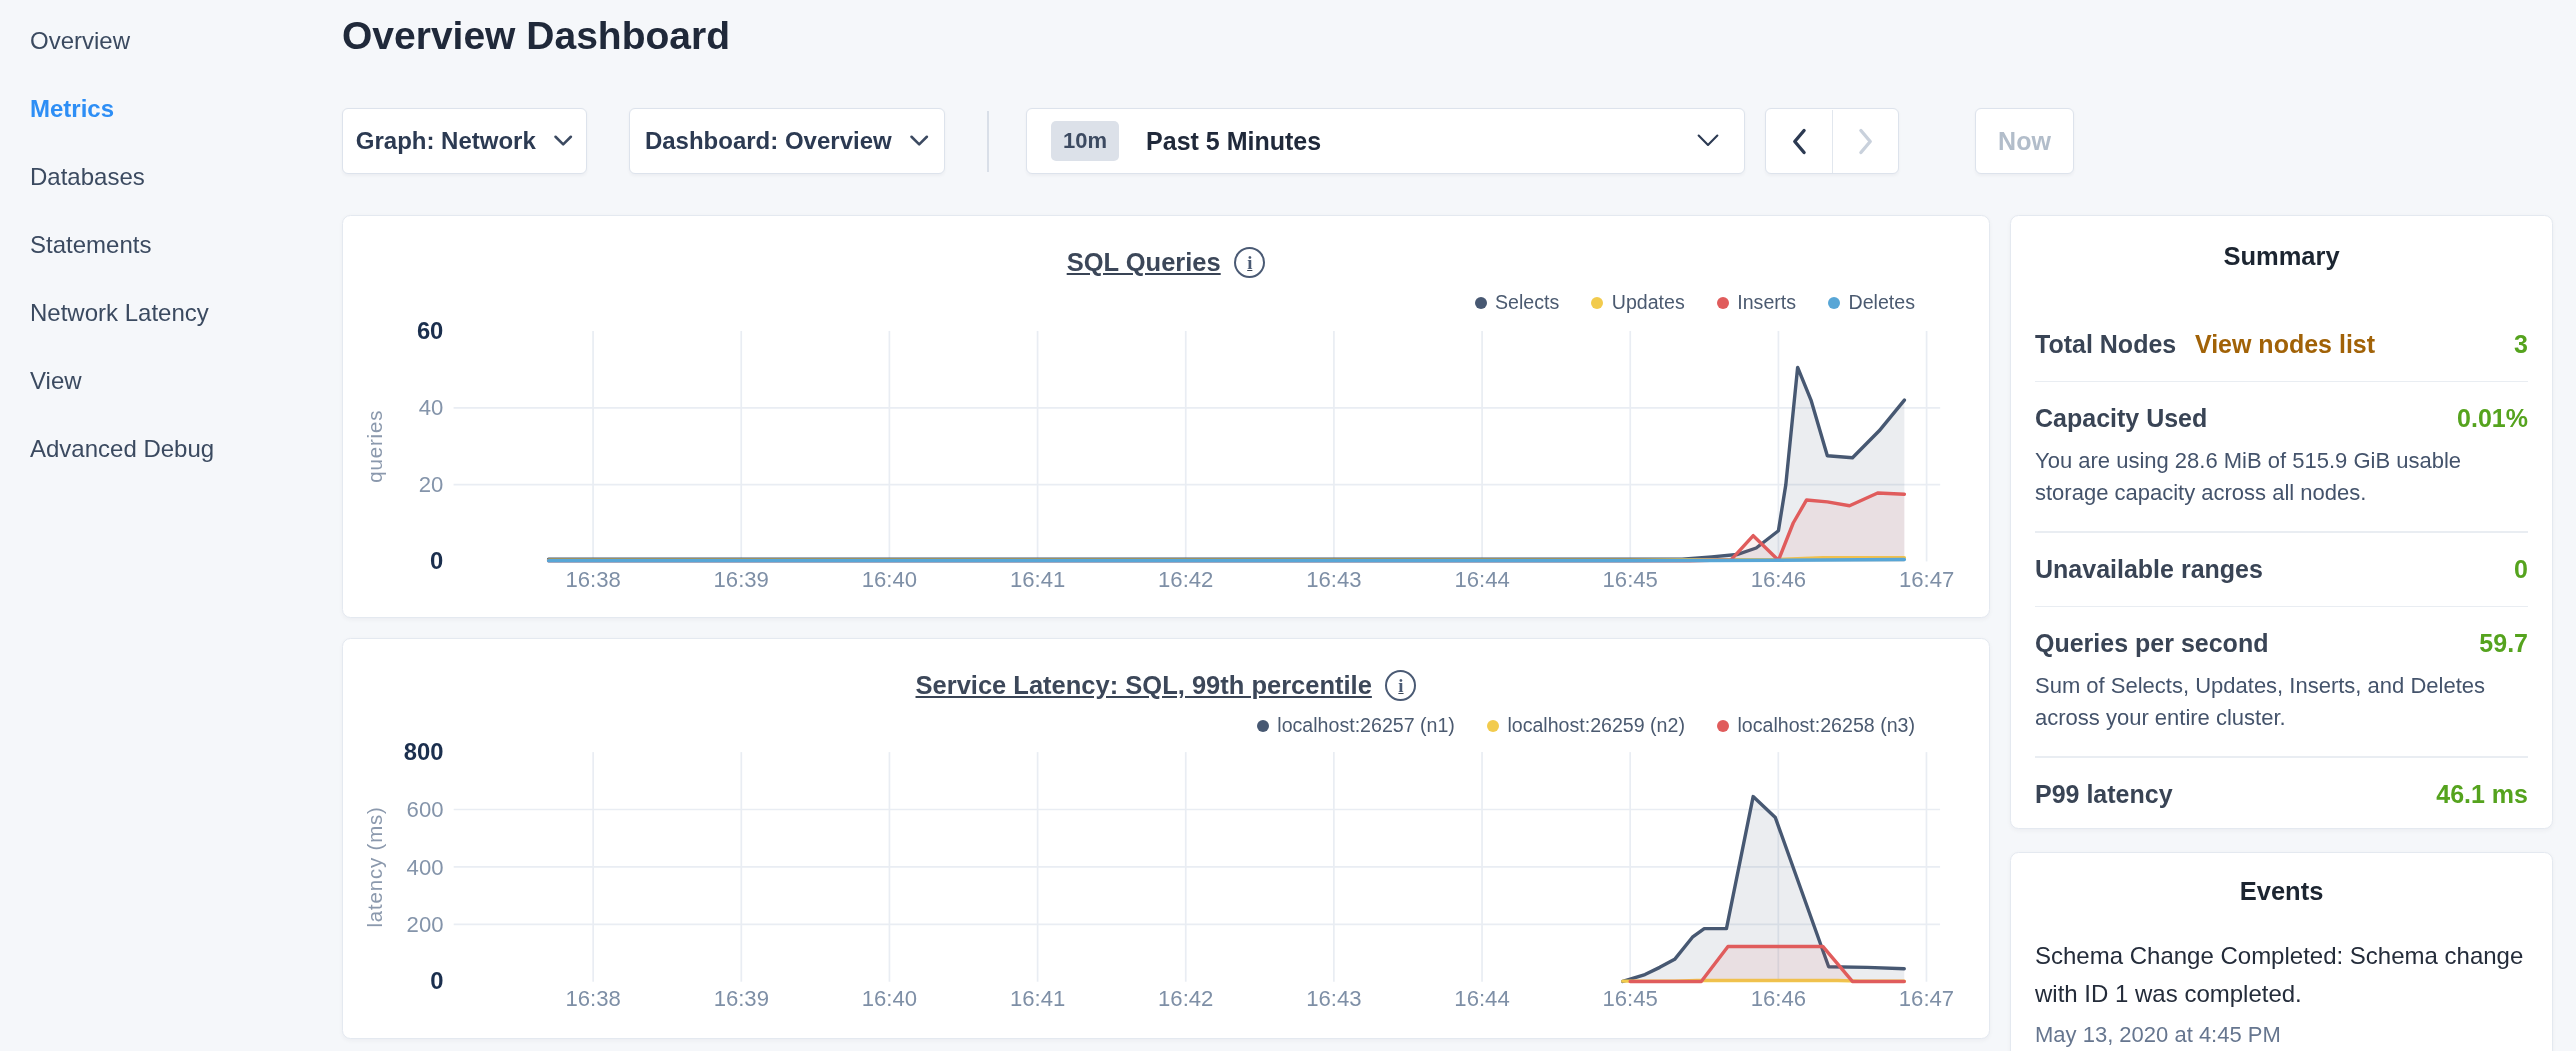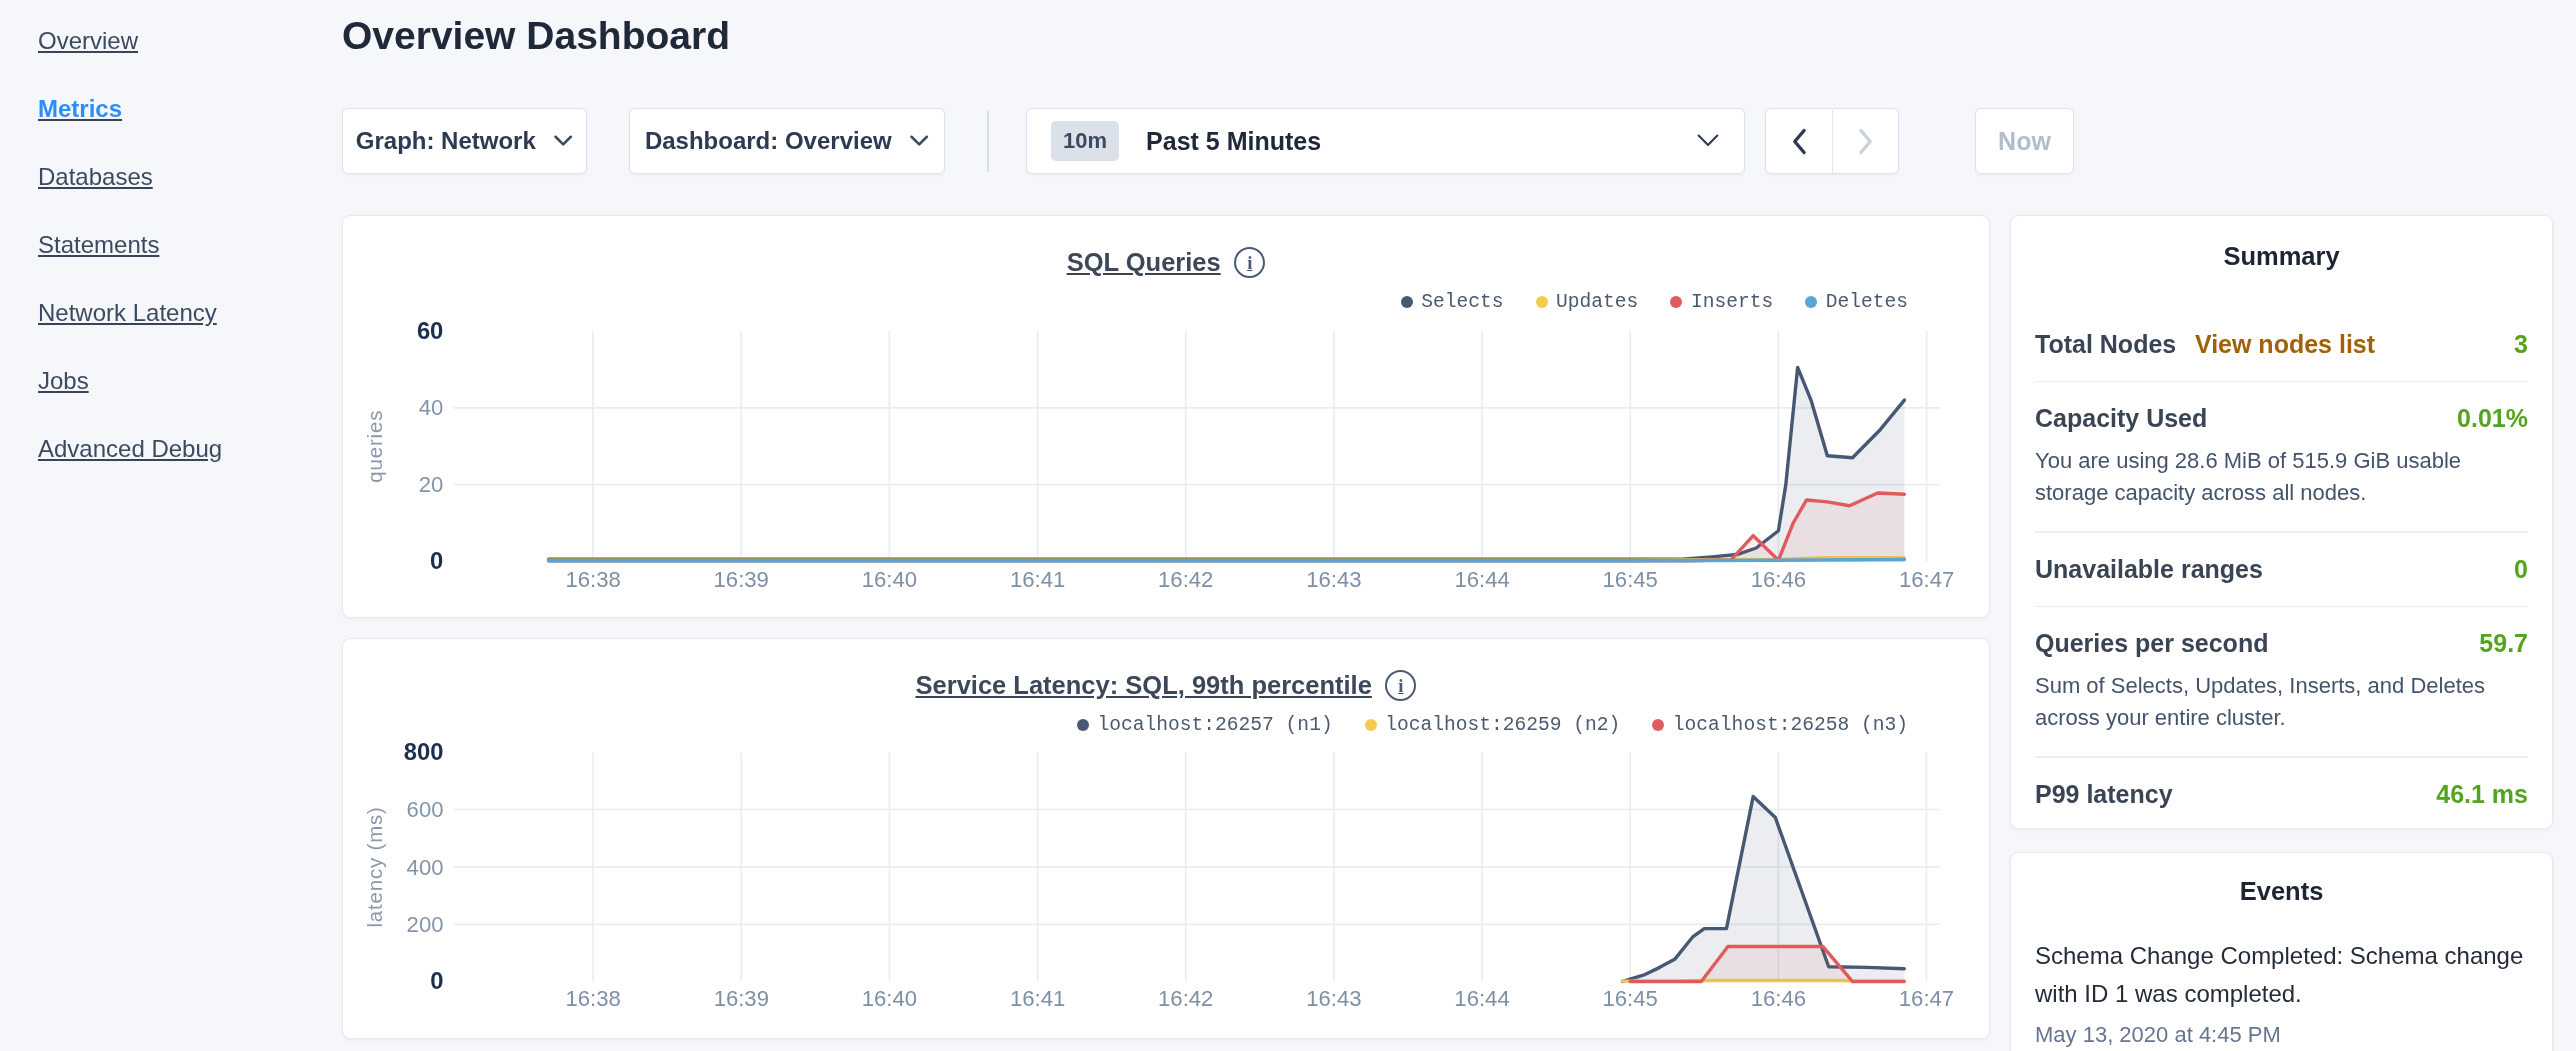--- a/index.html
+++ b/index.html
@@ -5,21 +5,21 @@
   * { margin:0; padding:0; box-sizing:border-box; }
   html,body { background:#f5f7fa; }
   #root {
     position:relative; width:2576px; height:1051px; overflow:hidden;
     background:#f5f7fa; font-family:"Liberation Sans", sans-serif;
     color:#394455;
   }
   svg { font-family:"Liberation Sans", sans-serif; }
 
   
-  .sidebar { position:absolute; left:16px; top:0; width:323px; padding:6.8px 0 0 22px;text-decoration:underline; }
+  .sidebar { position:absolute; left:8px; top:0; width:323px; padding:6.8px 0 0 22px; }
   .nav-item { display:flex; align-items:center; height:68px; font-size:24px; color:#3b4a60; cursor:pointer; }
   .nav-item.active { color:#2d8ef5; font-weight:700; }
 
   
   .page-title { position:absolute; left:342px; top:13.6px; font-size:39px; font-weight:600; color:#20293a; }
 
   
   .ctl { position:absolute; top:108px; height:66px; background:#fff; border:1.7px solid #dde3ec;
          border-radius:6px; display:flex; align-items:center; box-shadow:0 1.7px 3.4px rgba(20,30,50,0.04); }
   .dropdown-label { font-size:24px; font-weight:700; color:#2c3a52; }
@@ -38,21 +38,21 @@
   
   .card { position:absolute; background:#fff; border:1.7px solid #e4e9f0; border-radius:8.5px;
           box-shadow:0 1.7px 4.3px rgba(20,30,50,0.04); }
   #chart-card-0 { left:342px; top:215px;  width:1648px; height:403px; }
   #chart-card-1 { left:342px; top:638px;  width:1648px; height:401px; }
   .chart-title-row { position:absolute; left:0; right:0; top:31px; display:flex; justify-content:center; align-items:center; gap:13.6px;text-decoration:underline; }
   .chart-title { font-size:25.5px; font-weight:700; color:#3c4759; }
   .info-icon { width:31px; height:31px; border:2.6px solid #4a5a74; border-radius:50%;
                display:flex; align-items:center; justify-content:center;
                font-family:"Liberation Serif", serif; font-size:18.7px; font-weight:700; color:#4a5a74; cursor:pointer; }
-  .legend { position:absolute; right:81px; top:75px; display:flex; gap:32px; align-items:center;font-family:Liberation Mono, monospace; }
+  .legend { position:absolute; right:74px; top:75px; display:flex; gap:32px; align-items:center; }
   .legend-item { display:flex; align-items:center; gap:8.5px; font-size:19.6px; color:#4b5a70; cursor:pointer; }
   .legend-dot { width:12px; height:12px; border-radius:50%; display:inline-block; }
   .chart-svg { position:absolute; left:0; top:0; }
 
   
   #summary-card { left:2010px; top:215px; width:543px; height:614px; padding:25.5px 24px 0 24px; }
   .panel-title { text-align:center; font-size:25.5px; font-weight:700; color:#1c2531; }
   .summary-rows { margin-top:37px; }
   .s-row { padding:22px 0; }
   .s-head { display:flex; align-items:baseline; }
@@ -71,21 +71,21 @@
 <body>
 
 <div id="root">
 
   <nav class="sidebar">
     <div class="nav-item">Overview</div>
     <div class="nav-item active">Metrics</div>
     <div class="nav-item">Databases</div>
     <div class="nav-item">Statements</div>
     <div class="nav-item">Network Latency</div>
-    <div class="nav-item">Jobs</div>
+    <div class="nav-item">View</div>
     <div class="nav-item">Advanced Debug</div>
   </nav>
 
   <h1 class="page-title">Overview Dashboard</h1>
 
   <div class="ctl" id="graph-dd">
     <span class="dropdown-label">Graph: Network</span>
     <svg class="chev" width="20.4" height="12" viewBox="0 0 24 14">
         <polyline points="3,2 12,11 21,2" fill="none" stroke="#3c4a61" stroke-width="3" stroke-linecap="round" stroke-linejoin="round"></polyline>
       </svg>

